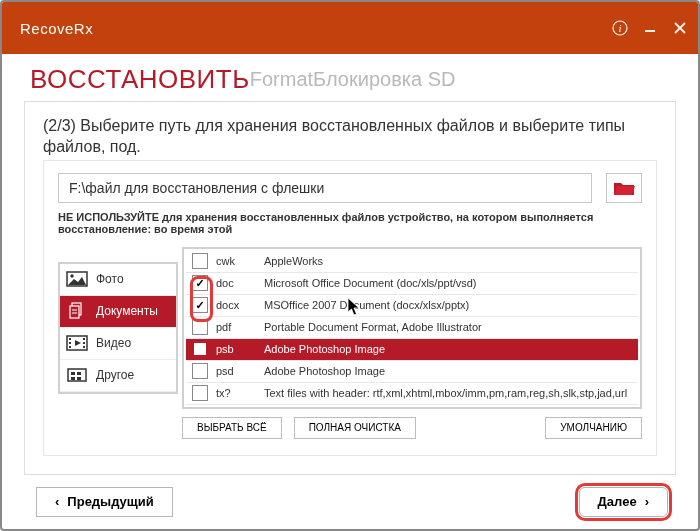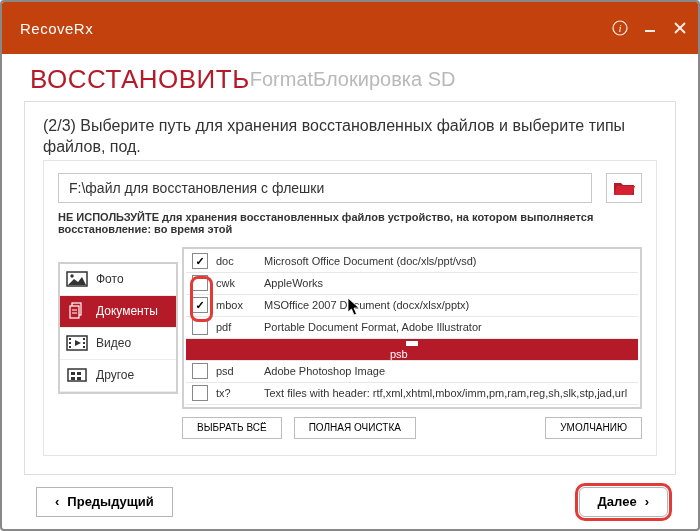--- a/index.html
+++ b/index.html
@@ -18,21 +18,21 @@
   .path-input { flex:1; border:1px solid #c8c8c8; padding:12px 10px; font-size:14px; color:#333; height:30px;}
   .folder-btn { width:36px; height:30px; border:1px solid #c8c8c8; display:flex; align-items:center; justify-content:center; background:#fff; cursor:pointer;}
   .warning { font-size:11px; color:#333; margin:8px 0 12px 0; font-weight:600;}
   .picker { display:flex; gap:4px;align-items:center; }
   .categories { width:120px; border:2px solid #d0d0d0; display:flex; flex-direction:column;}
   .cat { display:flex; align-items:center; gap:8px; height:32px; padding:0 6px; font-size:12px; color:#333; border-bottom:1px solid #eee;}
   .cat.active { background:#b51a29; color:#fff;}
   .cat .cat-icon { width:22px; height:18px; display:flex; align-items:center; justify-content:center;}
   .filelist { flex:1; border:2px solid #d0d0d0; padding:2px; display:flex; flex-direction:column;}
   .row { display:flex; align-items:center; height:22px; border-bottom:1px solid #e8e8e8; font-size:11px; color:#333;}
-  .row.active { background:#b51a29; color:#fff;flex-direction:column;}
+  .row.active { background:#b51a29; color:#fff;}
   .row .chk { width:16px; height:16px; margin:0 6px; border:1px solid #888; background:#fff; display:flex; align-items:center; justify-content:center; font-size:12px; color:#000;}
   .row .chk.checked::after{content:"✓"; font-weight:bold; font-size:11px;}
   .row .chk.hollow{border:2px solid #b51a29;}
   .row .ext { width:48px; padding-left:2px;}
   .row .desc { flex:1; padding-left:2px; white-space:nowrap; overflow:hidden; text-overflow:ellipsis;}
   .picker-btns { display:flex; gap:12px; margin-top:8px; margin-left:124px;}
   .sbtn { height:22px; border:1px solid #bcbcbc; background:#fff; font-size:10px; padding:0 14px; display:flex; align-items:center; cursor:pointer;}
   .sbtn.push-right{margin-left:auto; margin-right:0;}
   .navbar { display:flex; justify-content:space-between; padding:12px 30px 0 34px;}
   .navbtn { height:30px; border:1px solid #b5b5b5; background:#fff; padding:0 18px; display:flex; align-items:center; gap:8px; font-size:13px; font-weight:700; cursor:pointer;}
@@ -135,32 +135,32 @@
                 <rect x="5" y="10" width="4" height="3" fill="#333"></rect>
                 <rect x="11" y="10" width="4" height="3" fill="#333"></rect>
               </svg>
             </span>
           <span>Другое</span>
         </div>
       </div>
 
       <div class="filelist">
         <div class="row">
+          <span class="chk"></span>
+          <span class="ext">cwk</span>
+          <span class="desc">AppleWorks</span>
+        </div>
+        <div class="row">
           <span class="chk checked"></span>
           <span class="ext">doc</span>
           <span class="desc">Microsoft Office Document (doc/xls/ppt/vsd)</span>
         </div>
         <div class="row">
-          <span class="chk"></span>
-          <span class="ext">cwk</span>
-          <span class="desc">AppleWorks</span>
-        </div>
-        <div class="row">
           <span class="chk checked"></span>
-          <span class="ext">mbox</span>
+          <span class="ext">docx</span>
           <span class="desc">MSOffice 2007 Document (docx/xlsx/pptx)</span>
         </div>
         <div class="row">
           <span class="chk"></span>
           <span class="ext">pdf</span>
           <span class="desc">Portable Document Format, Adobe Illustrator</span>
         </div>
         <div class="row active">
           <span class="chk hollow"></span>
           <span class="ext">psb</span>

